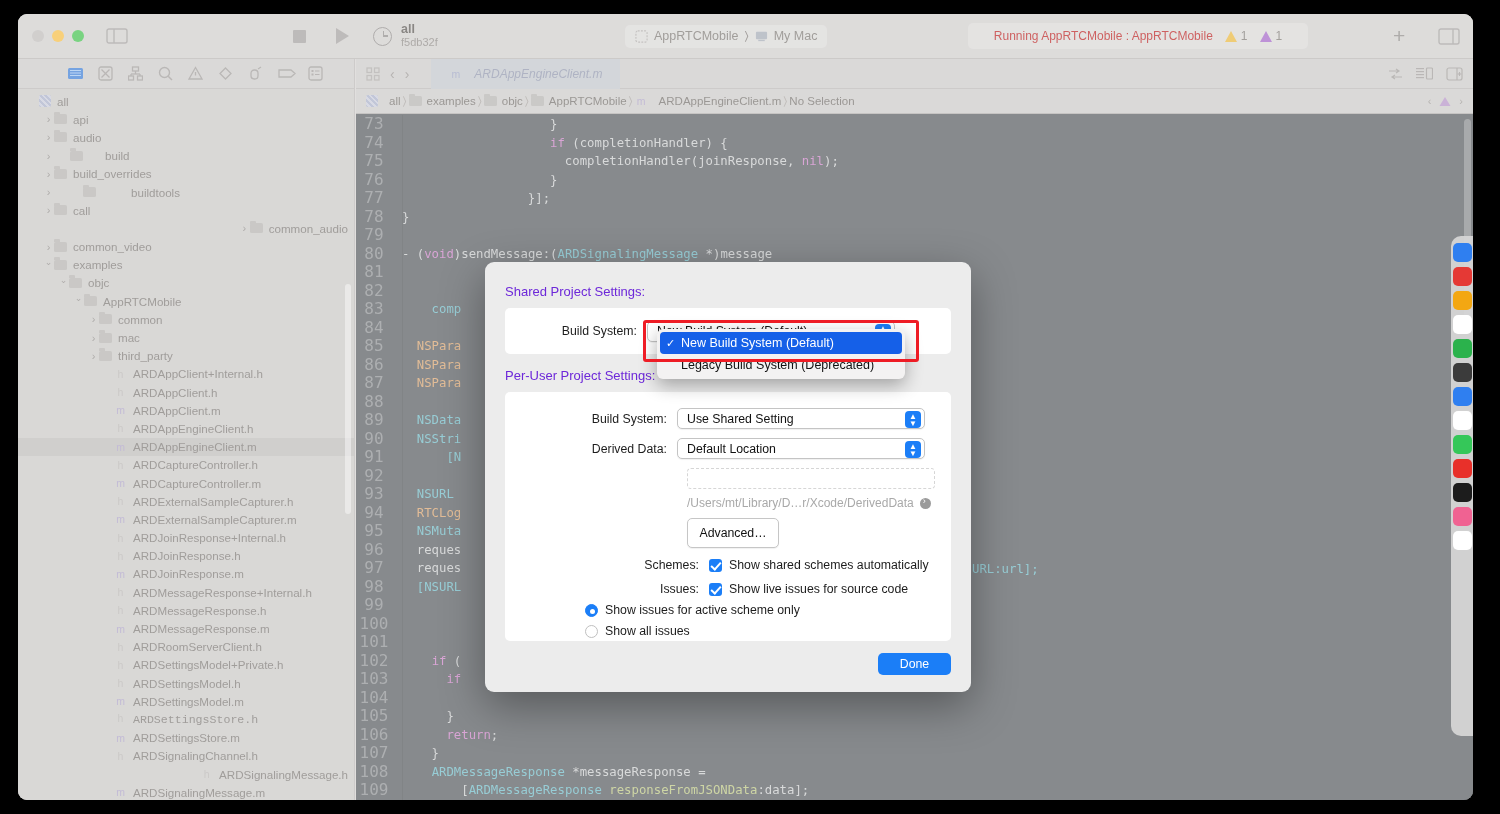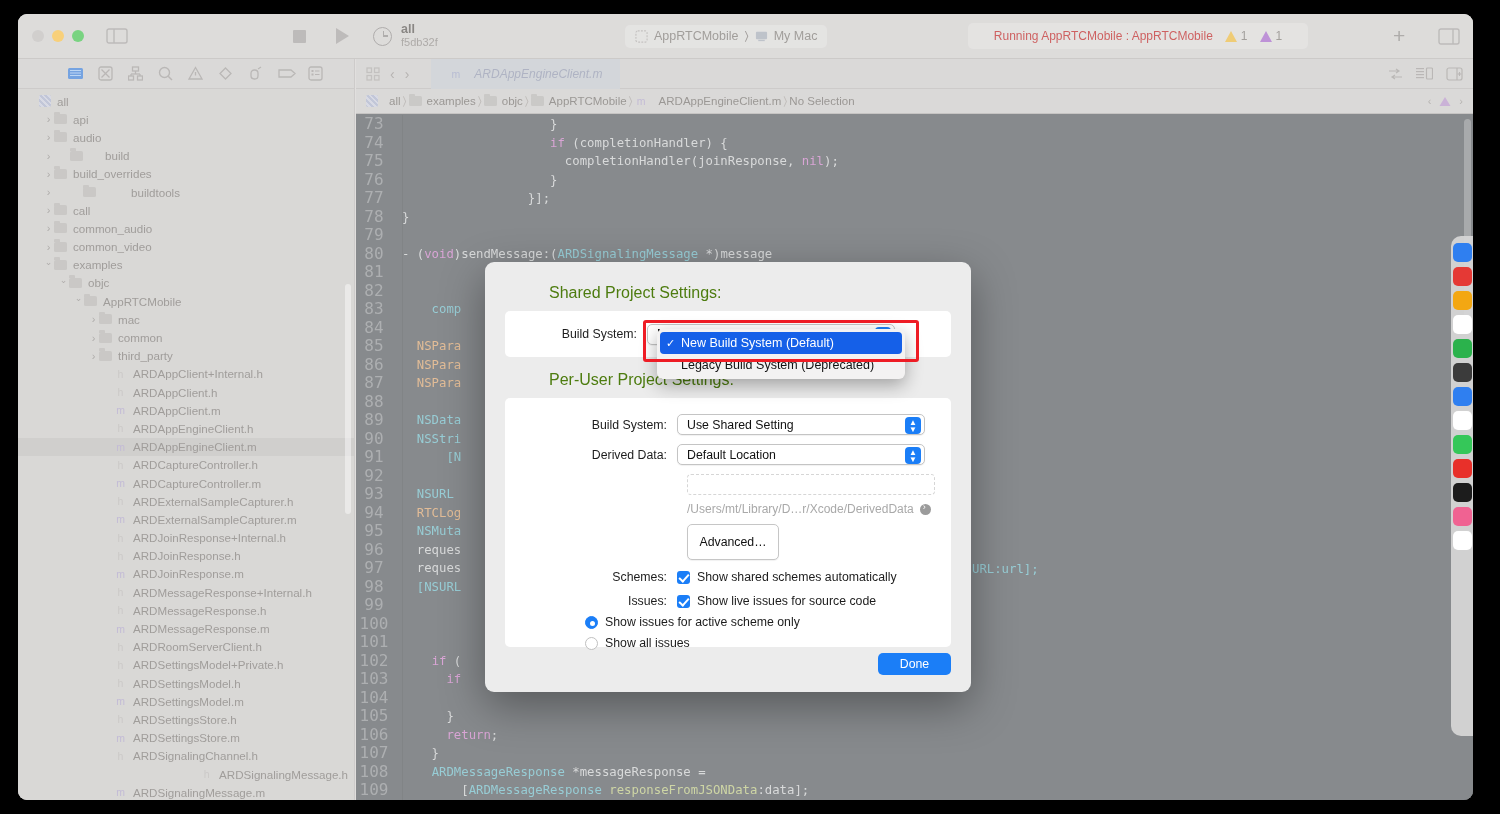--- a/index.html
+++ b/index.html
@@ -167,21 +167,21 @@
 
   
   #dim { position: absolute; left: 0; top: 0; width: 100%; height: 100%; background: rgba(255,255,255,.30); pointer-events: none; }
 
   #sheet {
     position: absolute; left: 467px; top: 248px; width: 486px; height: 430px;
     background: #ececec; border-radius: 9px;
     box-shadow: 0 14px 44px rgba(0,0,0,.36);
     padding: 22px 20px 0 20px;
   }
-  .sec-label { font-size: 16px; color: #4d7c0f; margin-bottom: 9px; margin-left: 44px; }
+  .sec-label { font-size: 13px; color: #6d28d9; margin-bottom: 9px; }
   .box { background: #fff; border-radius: 5px; }
   #shared-box { height: 46px; display: flex; align-items: center; padding-left: 12px; }
   #peruser-box { height: 249px; padding-top: 16px; }
 
   .field-row { display: flex; align-items: center; margin-bottom: 9px; }
   .field-label { width: 172px; text-align: right; padding-right: 10px; font-size: 12.3px; color: #1d1d1d; }
 
   .popup {
     width: 248px; height: 21px; background: #fff; border: 1px solid #c4c4c4;
     border-radius: 5px; display: flex; align-items: center; padding-left: 9px;
@@ -202,27 +202,27 @@
   #path-text {
     margin-left: 182px; margin-top: 7px; font-size: 12px; color: #a9a9a9;
     display: flex; align-items: center; gap: 6px;
   }
   .gear-dot {
     width: 11px; height: 11px; border-radius: 50%; background: #9b9b9b;
     position: relative; flex: 0 0 11px;
   }
   .gear-dot::after { content: "\203A"; position: absolute; left: 3px; top: -2px; color: #fff; font-size: 9px; }
   #advanced-btn {
-    margin-left: 182px; margin-top: 8px; width: 92px; height: 36px; background: #fff;
+    margin-left: 182px; margin-top: 8px; width: 92px; height: 30px; background: #fff;
     border: 1px solid #c6c6c6; border-radius: 5px; font-size: 12.3px; color: #111;
     box-shadow: 0 1px 1px rgba(0,0,0,.06);
   }
 
   .check-row { display: flex; align-items: center; margin-top: 10px; }
-  .check-label { width: 172px; text-align: right; padding-right: 10px; font-size: 12.3px; color: #1d1d1d; }
+  .check-label { width: 204px; text-align: right; padding-right: 10px; font-size: 12.3px; color: #1d1d1d; }
   .cbx {
     width: 13px; height: 13px; border-radius: 3px; background: #1b7ef7; flex: 0 0 13px;
     position: relative; margin-right: 7px;
   }
   .cbx::after {
     content: ""; position: absolute; left: 4px; top: 1px; width: 4px; height: 8px;
     border: solid #fff; border-width: 0 2px 2px 0; transform: rotate(42deg);
   }
   .rdo {
     width: 13px; height: 13px; border-radius: 50%; background: #fff; border: 1px solid #c0c0c0;
@@ -437,21 +437,21 @@
           <div class="row" style="padding-left: 25px; gap: 29px;">
             <span class="tw closed"></span>
             <span class="ic-folder"></span>
             <span>buildtools</span>
           </div>
           <div class="row" style="padding-left: 25px;">
             <span class="tw closed"></span>
             <span class="ic-folder"></span>
             <span>call</span>
           </div>
-          <div class="row" style="padding-left: 25px;">
+          <div class="row" style="padding-left: 25px; justify-content: flex-end;">
             <span class="tw closed"></span>
             <span class="ic-folder"></span>
             <span>common_audio</span>
           </div>
           <div class="row" style="padding-left: 25px;">
             <span class="tw closed"></span>
             <span class="ic-folder"></span>
             <span>common_video</span>
           </div>
           <div class="row" style="padding-left: 25px;">
@@ -465,26 +465,26 @@
             <span>objc</span>
           </div>
           <div class="row" style="padding-left: 55px;">
             <span class="tw open"></span>
             <span class="ic-folder"></span>
             <span>AppRTCMobile</span>
           </div>
           <div class="row" style="padding-left: 70px;">
             <span class="tw closed"></span>
             <span class="ic-folder"></span>
+            <span>common</span>
+          </div>
+          <div class="row" style="padding-left: 70px;">
+            <span class="tw closed"></span>
+            <span class="ic-folder"></span>
             <span>mac</span>
-          </div>
-          <div class="row" style="padding-left: 70px;">
-            <span class="tw closed"></span>
-            <span class="ic-folder"></span>
-            <span>common</span>
           </div>
           <div class="row" style="padding-left: 70px;">
             <span class="tw closed"></span>
             <span class="ic-folder"></span>
             <span>third_party</span>
           </div>
           <div class="row" style="padding-left: 85px;">
             <span class="tw"></span>
             <span class="ic-file h">h</span>
             <span>ARDAppClient+Internal.h</span>
@@ -572,21 +572,21 @@
           <div class="row" style="padding-left: 85px;">
             <span class="tw"></span>
             <span class="ic-file h">h</span>
             <span>ARDSettingsModel.h</span>
           </div>
           <div class="row" style="padding-left: 85px;">
             <span class="tw"></span>
             <span class="ic-file m">m</span>
             <span>ARDSettingsModel.m</span>
           </div>
-          <div class="row" style="padding-left: 85px;">
+          <div class="row" style="padding-left: 85px; font-family: Liberation Mono, monospace;">
             <span class="tw"></span>
             <span class="ic-file h">h</span>
             <span>ARDSettingsStore.h</span>
           </div>
           <div class="row" style="padding-left: 85px;">
             <span class="tw"></span>
             <span class="ic-file m">m</span>
             <span>ARDSettingsStore.m</span>
           </div>
           <div class="row" style="padding-left: 85px;">

